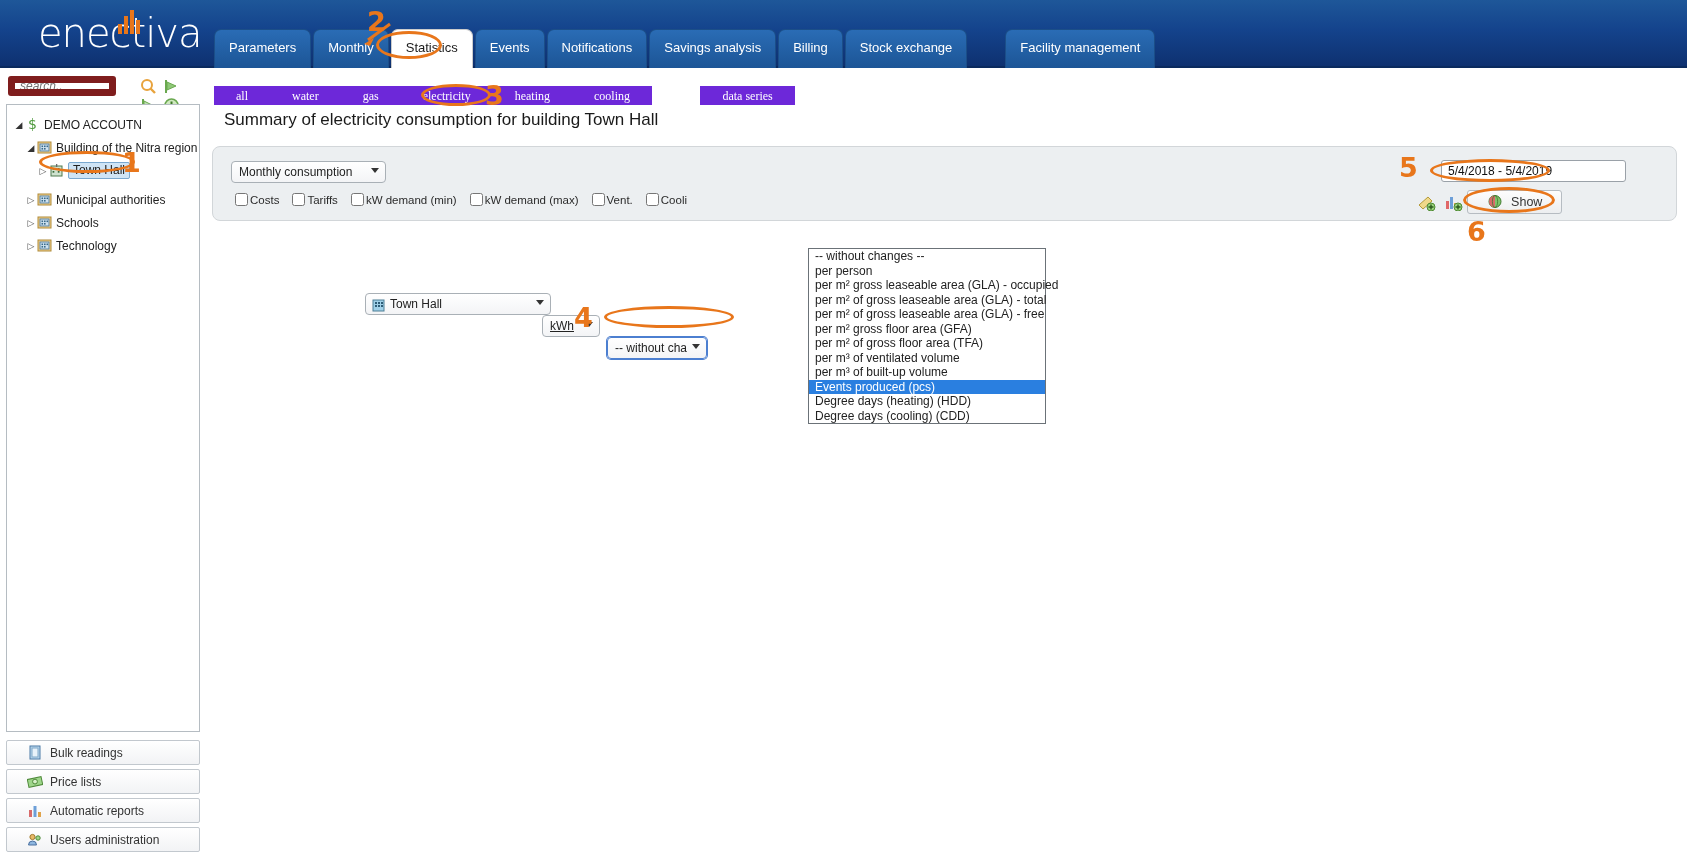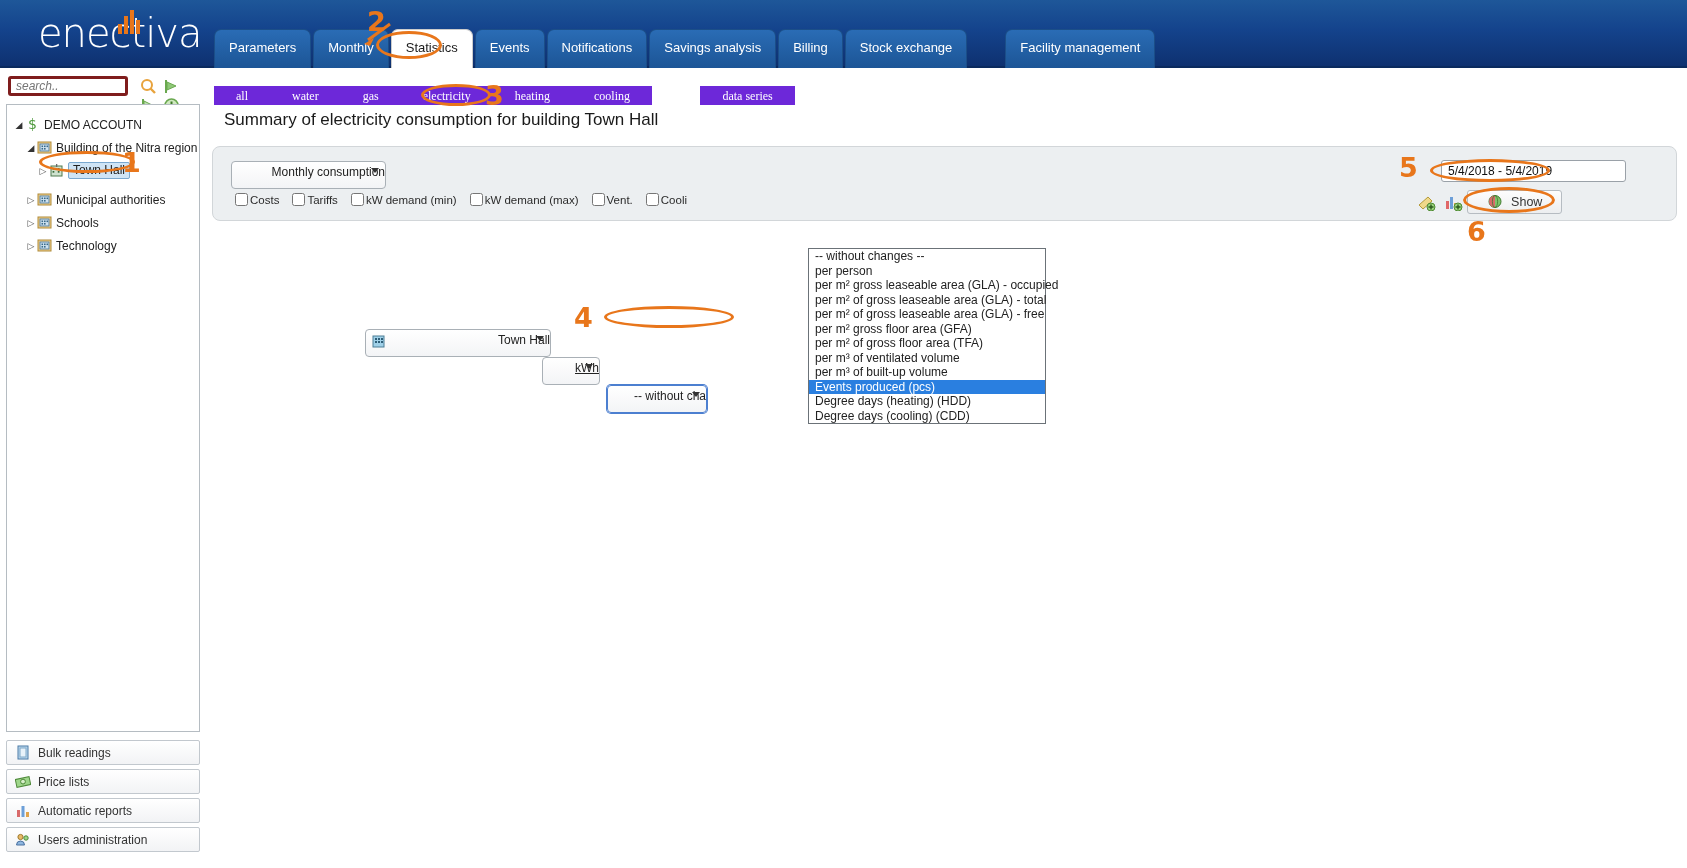--- a/index.html
+++ b/index.html
@@ -42,21 +42,21 @@
     border-radius: 7px 7px 0 0; cursor: pointer;
     border: 1px solid #1b4e88; border-bottom: none;
   }
   .tab.active { background: #ffffff; color: #1a1a1a; border-color: #ccc; }
   .tab.spaced { margin-left: 36px; }
 
   
   .sidebar { position: absolute; left: 0; top: 68px; width: 207px; height: 800px; background:#fff; }
   .searchrow { position: absolute; left: 8px; top: 8px; width: 192px; height: 22px; }
   .searchbox {
-    width: 120px; height: 20px; border: 3px solid #7f1d1d; border-radius: 3px;
+    width: 108px; height: 20px; border: 7px solid #7f1d1d; border-radius: 3px;
     font-style: italic; color: #777; font-size: 12px; padding: 0 5px;
     font-family: "Liberation Sans", sans-serif;
   }
   .siconwrap { position: absolute; left: 132px; top: 1px; }
   .sicon { display: inline-block; width: 17px; height: 17px; vertical-align: middle; margin-right: 2px; cursor: pointer; }
 
   .tree {
     position: absolute; left: 6px; top: 36px; width: 194px; height: 628px;
     border: 1px solid #b5bcc2; background: #fff; overflow: hidden;
   }
@@ -64,21 +64,21 @@
   .tarrow { display:inline-block; width: 12px; text-align:center; color:#555; font-size: 9px; }
   .tarrow.open { color:#333; }
   .ticon { display: inline-block; width: 15px; height: 14px; vertical-align: -3px; margin-right: 4px; }
   .tlabel { display:inline-block; vertical-align: middle; }
   .tlabel.sel { background:#cfe4f5; border:1px solid #7aa8cf; padding: 0 4px; border-radius:2px; line-height:15px; }
 
   .bottombtns { position: absolute; left: 6px; top: 672px; width: 194px; }
   .bbtn {
     height: 25px; line-height: 24px; margin-bottom: 4px;
     border: 1px solid #c2c8ce; background: linear-gradient(180deg,#fff 0%,#f2f3f5 100%);
-    font-size: 12px; color: #333; padding-left: 8px; cursor: pointer; border-radius: 2px;
+    font-size: 12px; color: #333; padding-left: 20px; cursor: pointer; border-radius: 2px;
   }
   .bbtn .bi { display: inline-block; width: 16px; height: 15px; vertical-align: -3px; margin-right: 7px; }
 
   
   .content { position: absolute; left: 207px; top: 68px; right: 0; bottom: 0; background: #fff; }
   .subtabs { position: absolute; left: 7px; top: 18px; }
   .stbar {
     display:inline-block; height: 19px; background: #6d28d9; vertical-align: top; font-family: Liberation Serif, serif;
   }
   .stab {
@@ -94,23 +94,23 @@
     margin-left: 12px;
   }
 
   .panel {
     position: absolute; left: 5px; top: 78px; width: 1465px; height: 75px;
     background: #eceff1; border: 1px solid #d2d6d9; border-radius: 8px;
   }
 
   .ctl { position: absolute; top: 14px; height: 22px; }
   .selbox {
-    height: 28px; border: 1px solid #a9b0b6; background: linear-gradient(180deg,#fff 0%,#f3f4f6 100%);
+    height: 22px; border: 1px solid #a9b0b6; background: linear-gradient(180deg,#fff 0%,#f3f4f6 100%);
     border-radius: 4px; font-size: 12px; color: #222; position: relative; cursor: pointer;
-    line-height: 20px; padding-left: 7px; text-align: right;
+    line-height: 20px; padding-left: 7px;
   }
   .selbox .caret { position:absolute; right:6px; top:6px; width:0;height:0;
     border-left:4px solid transparent;border-right:4px solid transparent;border-top:5px solid #333; }
 
   .cbrow { position: absolute; left: 18px; top: 43px; font-size: 11.5px; color:#2b2b2b; white-space: nowrap; }
   .cbrow label { margin-right: 9px; cursor:pointer; }
   .cbrow input { vertical-align: -2px; margin-right: 2px; }
 
   .daterange {
     position: absolute; left: 1228px; top: 13px; width: 185px; height: 22px;

